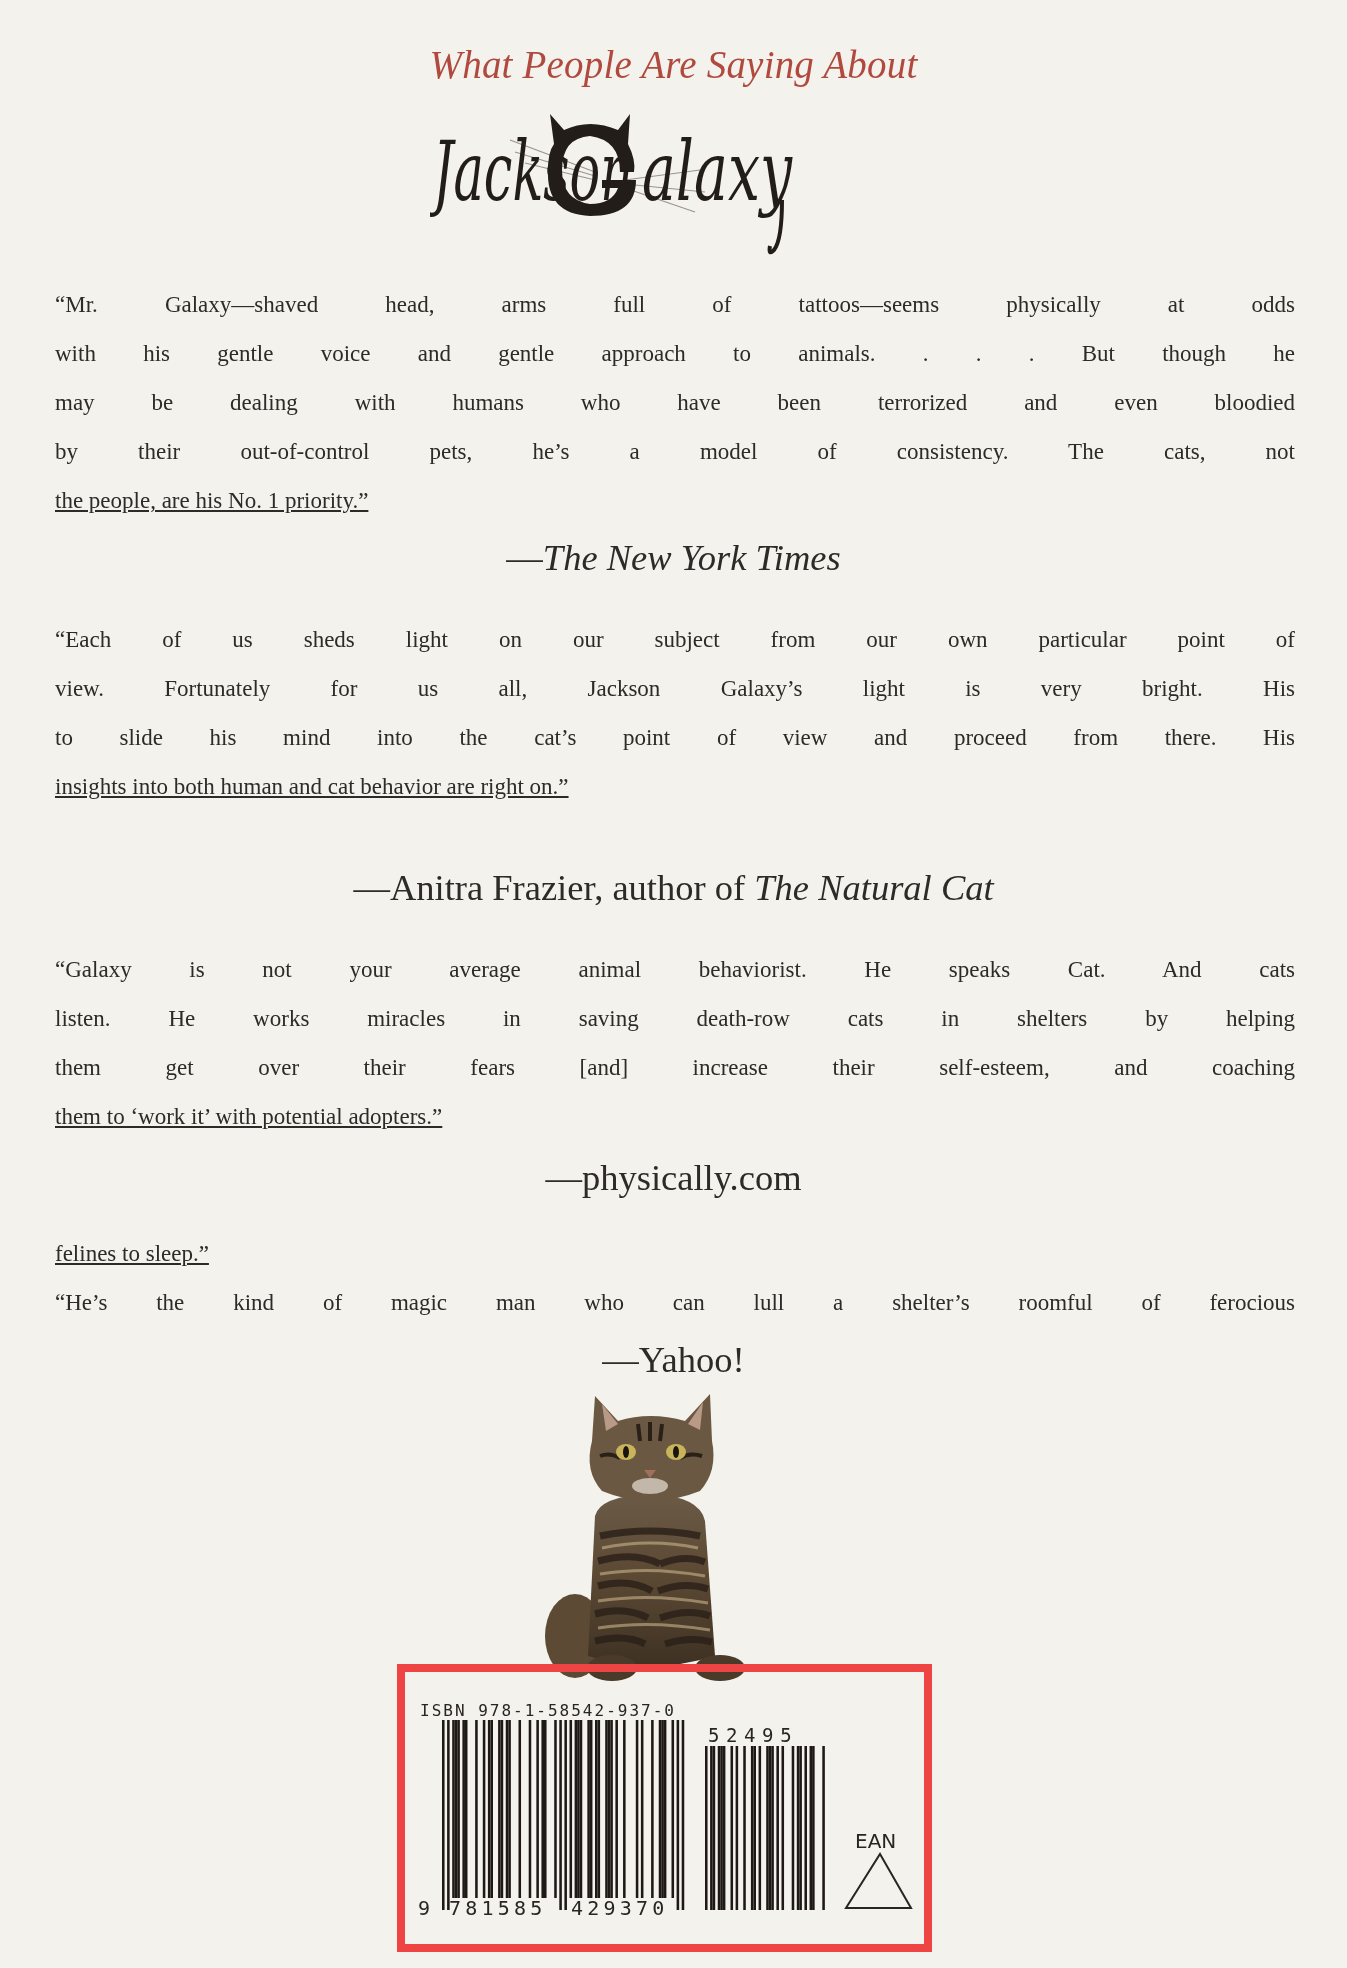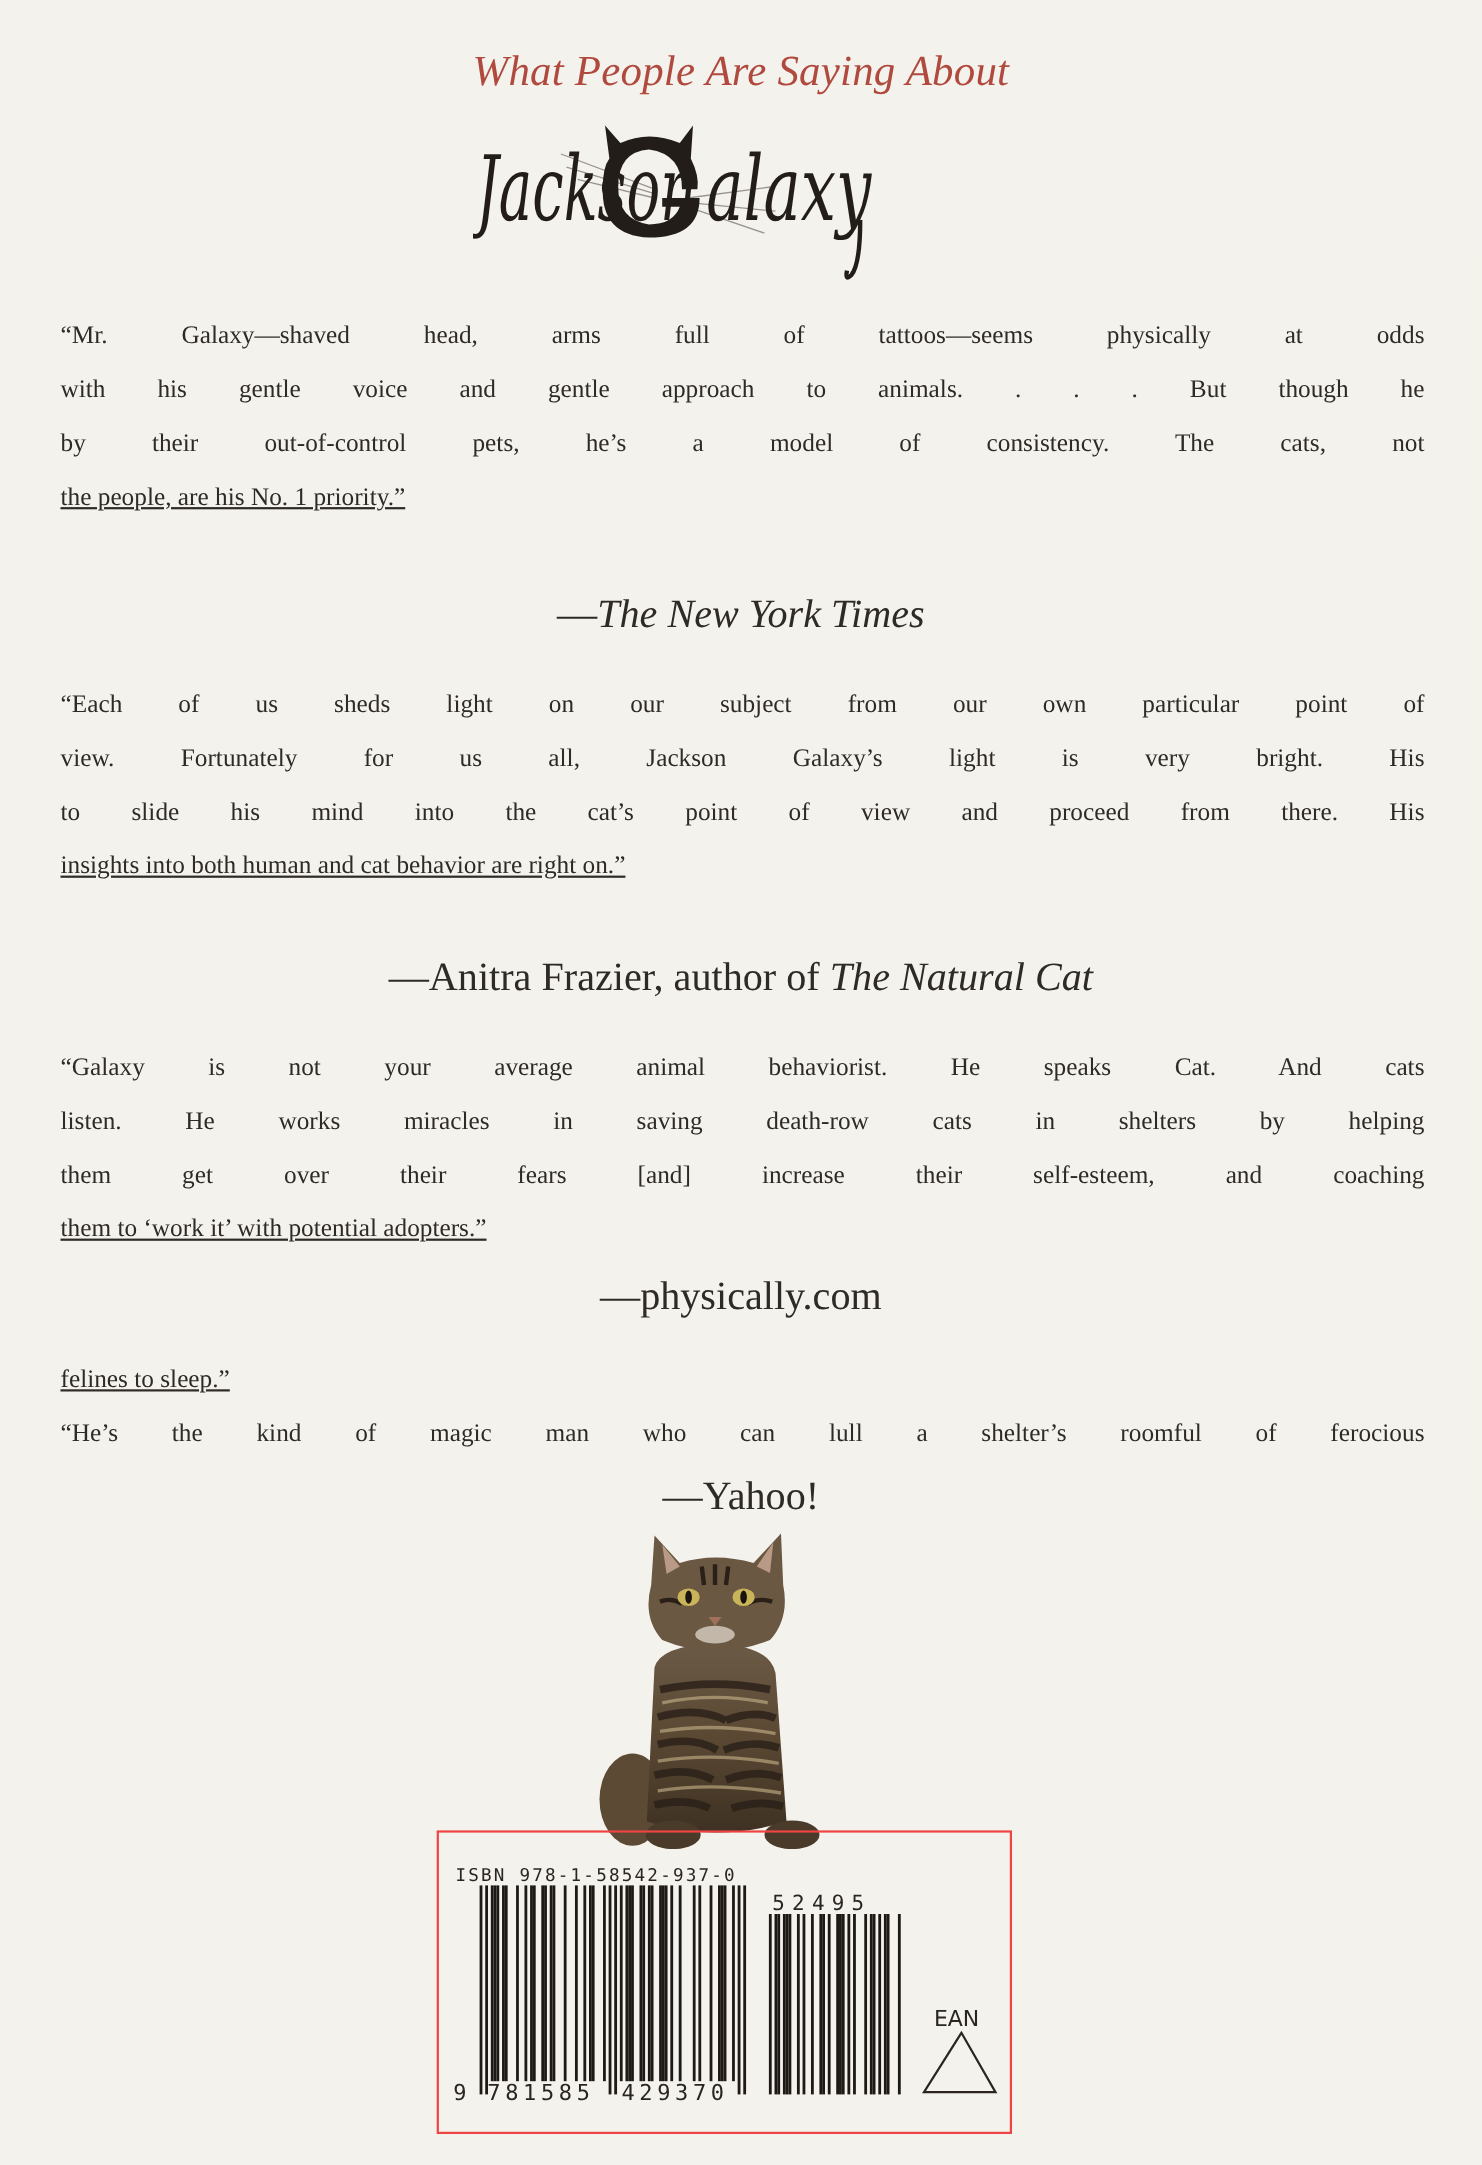--- a/index.html
+++ b/index.html
@@ -25,21 +25,21 @@
   .quote .line { display: block; white-space: nowrap; text-align: justify; text-align-last: justify; height: 49px; }
   .quote .line.last { text-align-last: left; text-decoration: underline; }
   .attrib {
     left: 0; width: 1347px; text-align: center;
     font-size: 36.5px; line-height: 46px;
   }
   .attrib i { }
   #cat { left: 540px; top: 1386px; }
   #barcode-box {
     left: 397px; top: 1664px; width: 519px; height: 272px;
-    border: 2px solid #ef4444; background: transparent;
+    border: 8px solid #ef4444; background: transparent;
   }
   #barcode-svg { position: absolute; left: 0; top: 0; }
   .bc-text { font-family: "DejaVu Sans Mono", "Liberation Mono", monospace; fill: #2a2522; }
   .ean-text { font-family: "DejaVu Sans", "Liberation Sans", sans-serif; fill: #2a2522; }
 </style>
 </head>
 <body>
 
 <div id="heading" class="abs">What People Are Saying About</div>
 
@@ -61,20 +61,21 @@
     </g>
     <text x="212" y="100" font-family="DejaVu Serif, serif" font-style="italic" font-size="82" fill="#231d1a" textLength="150" lengthAdjust="spacingAndGlyphs">alaxy</text>
     <path d="M352 100 Q352 140 344 150 Q338 156 340 146" stroke="#231d1a" stroke-width="4" fill="none"></path>
   </svg>
 
 </div>
 
 <div class="abs quote" style="top:280px">
   <span class="line">“Mr. Galaxy—shaved head, arms full of tattoos—seems physically at odds</span>
   <span class="line">with his gentle voice and gentle approach to animals. . . . But though he</span>
+  <span class="line">may be dealing with humans who have been terrorized and even bloodied</span>
   <span class="line">by their out-of-control pets, he’s a model of consistency. The cats, not</span>
   <span class="line last">the people, are his No. 1 priority.”</span>
 </div>
 <div class="abs attrib" style="top:535px">
   <span>—</span><i>The New York Times</i>
 </div>
 
 <div class="abs quote" style="top:615px">
   <span class="line">“Each of us sheds light on our subject from our own particular point of</span>
   <span class="line">view. Fortunately for us all, Jackson Galaxy’s light is very bright. His</span>

